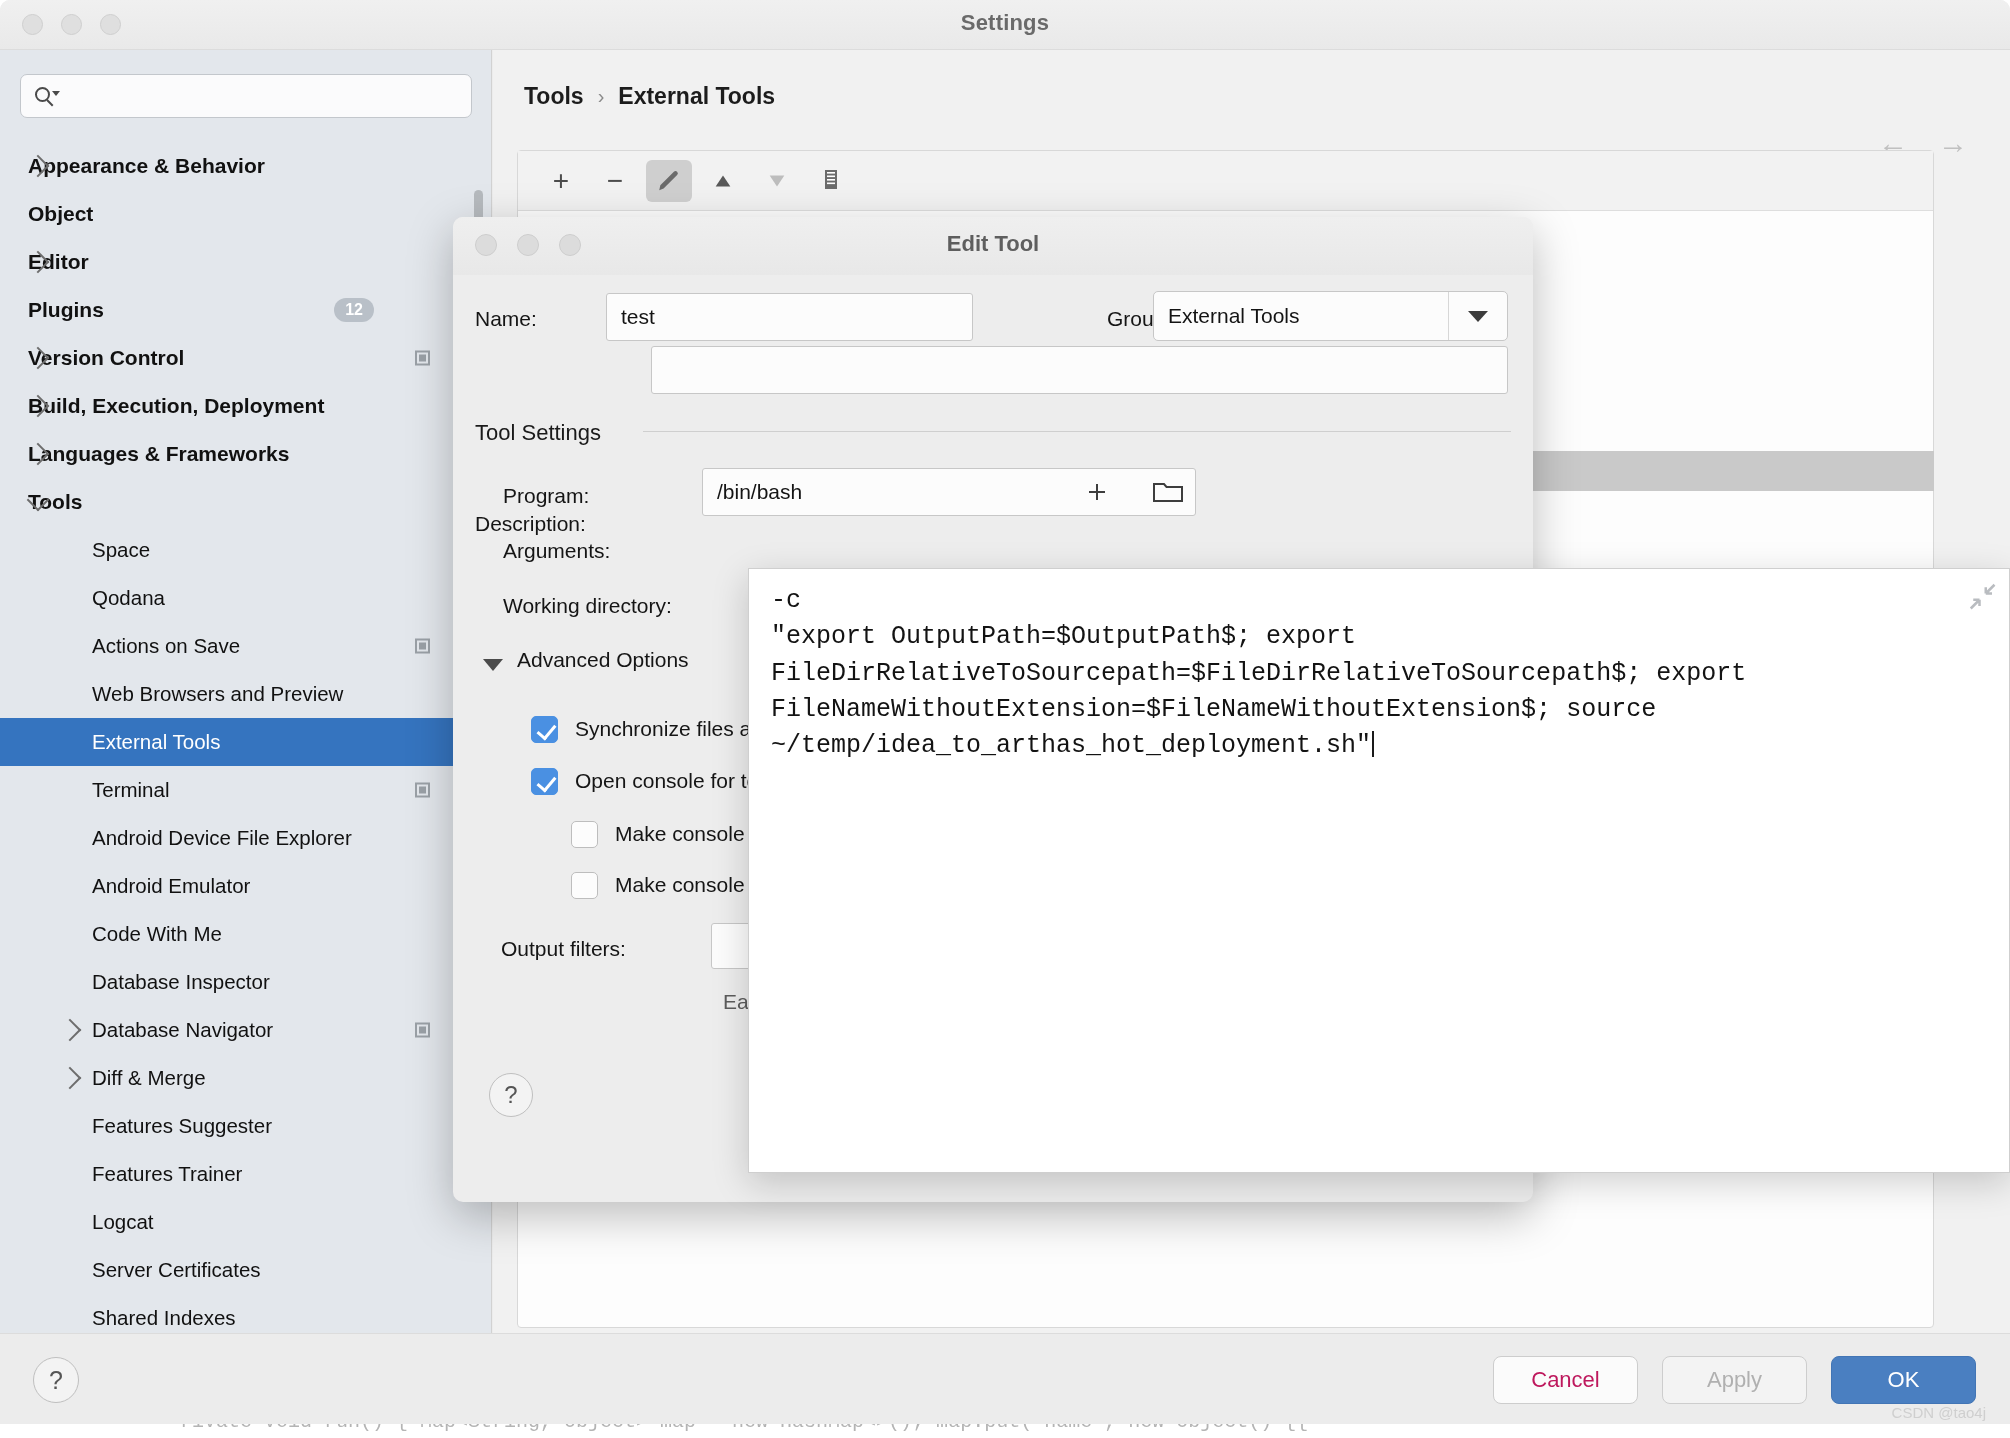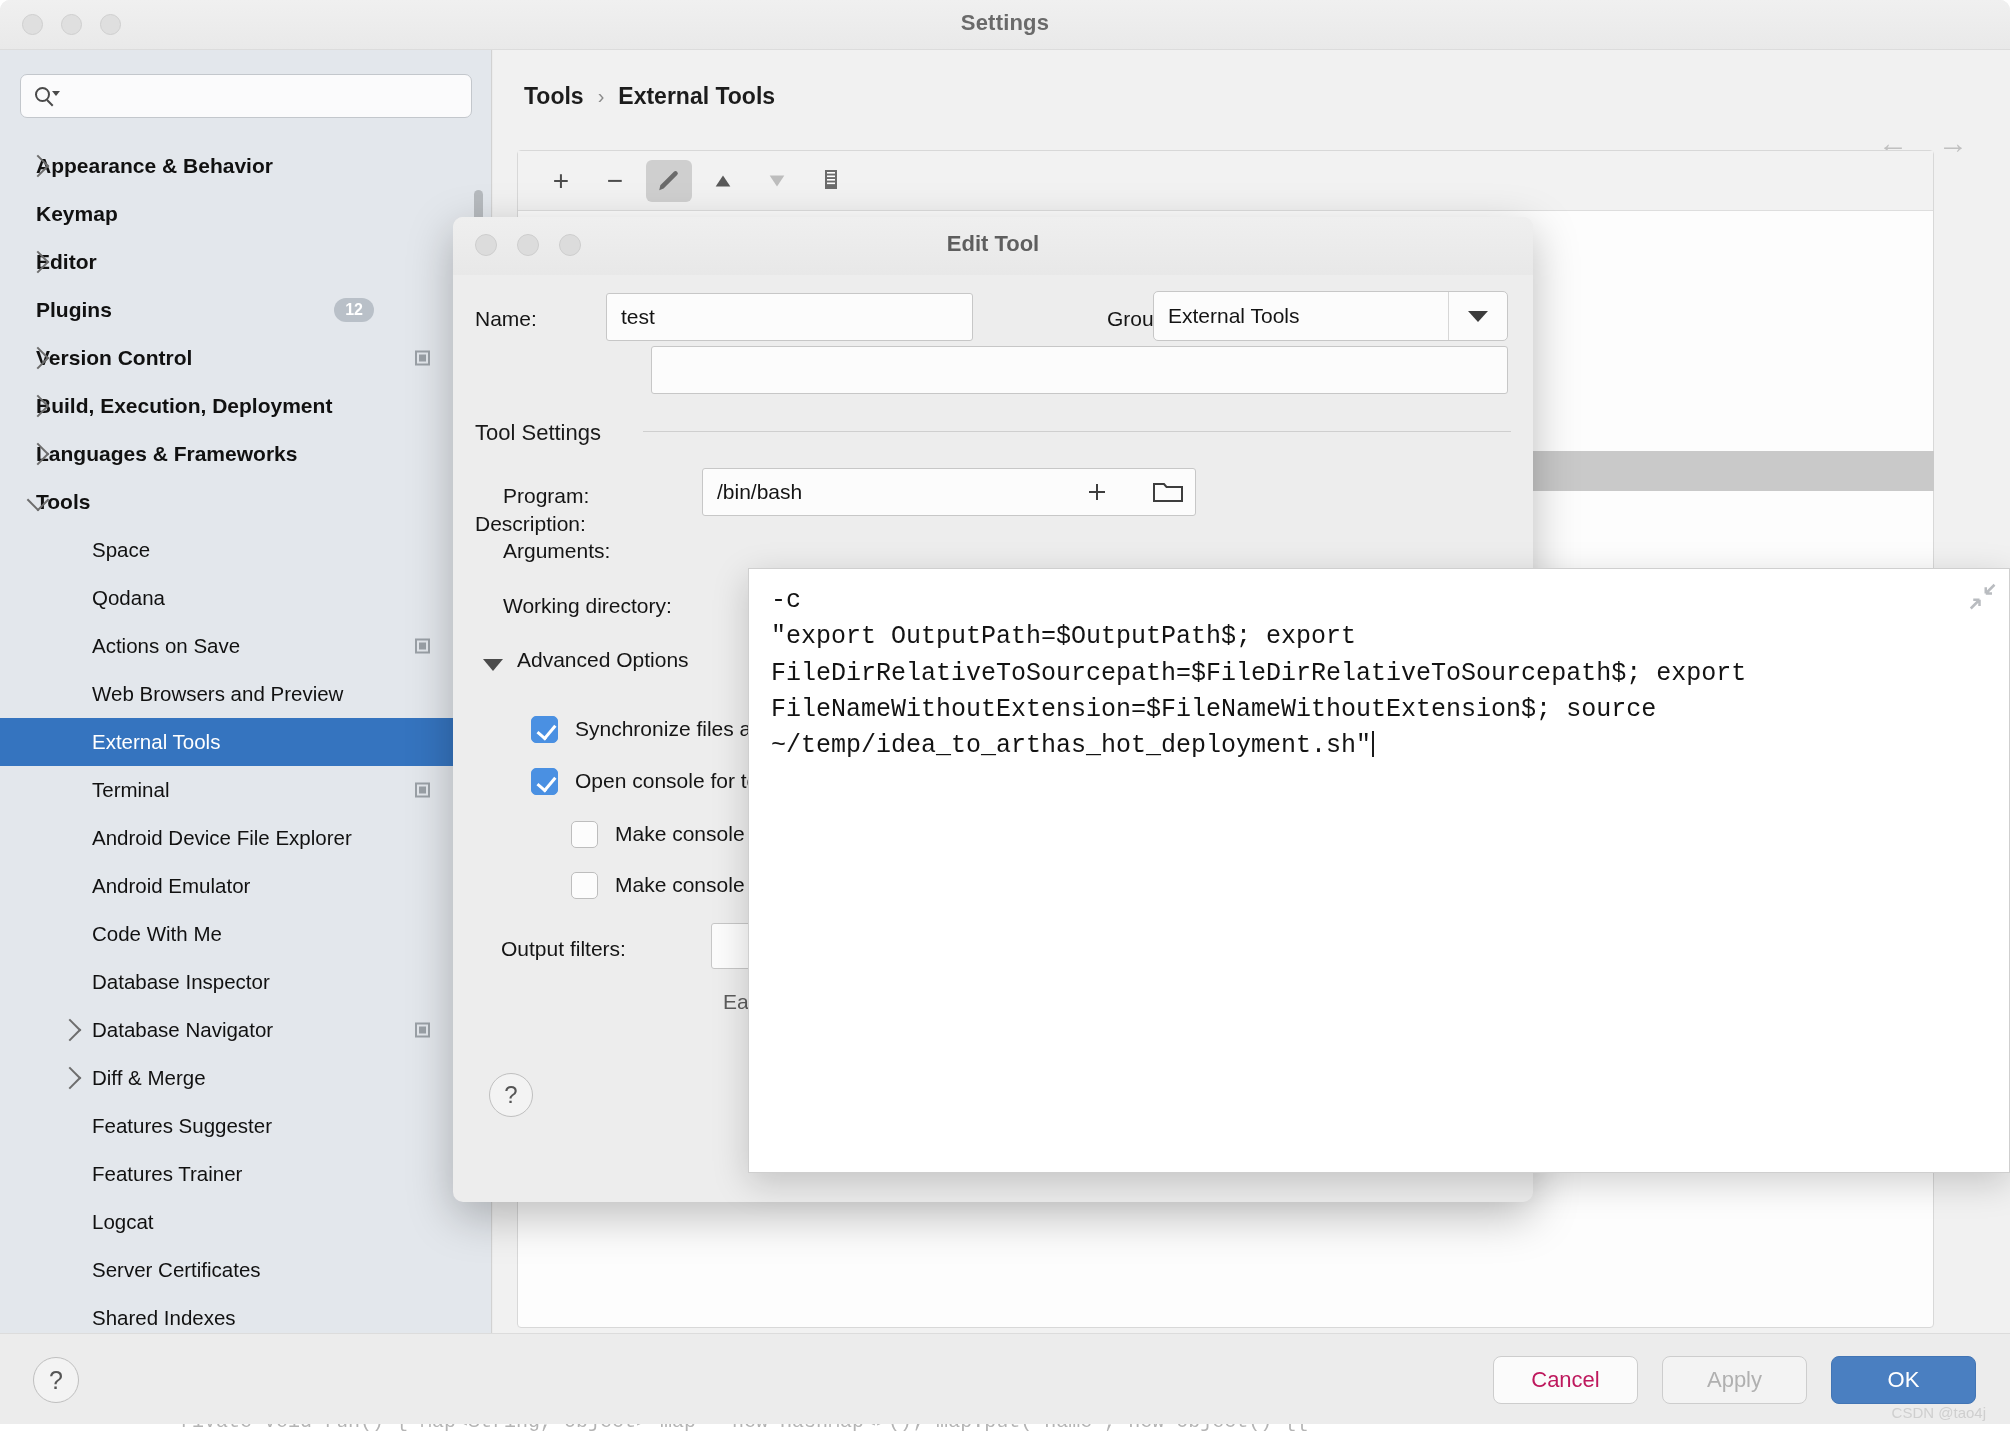--- a/index.html
+++ b/index.html
@@ -59,21 +59,21 @@
   }
   .search-input {
     border: 0; background: transparent; outline: none;
     font-family: "Liberation Sans", sans-serif; font-size: 19px; color: #1a1a1a;
     width: 380px; margin-left: 6px;
   }
 
   .tree { position: absolute; left: 0; top: 92px; width: 492px; }
   .tree-row {
     position: relative; height: 48px; display: flex; align-items: center;
-    padding-left: 36px; font-size: 21px; color: #111;
+    padding-left: 28px; font-size: 21px; color: #111;
   }
   .tree-row.top { font-weight: bold; }
   .tree-row.child { padding-left: 92px; font-weight: normal; font-size: 20.5px; }
   .tree-row.selected { background: #3574bf; color: #ffffff; }
   .arrow {
     position: absolute; left: 30px; width: 16px; height: 16px;
     border-right: 2.6px solid #6d6d6d; border-bottom: 2.6px solid #6d6d6d;
     transform: rotate(-45deg);
   }
   .tree-row.child .arrow { left: 62px; }
@@ -309,21 +309,21 @@
         </span>
         <input class="search-input" type="text" placeholder="" style="">
       </div>
 
       <div class="tree" id="sidebar-tree">
           <div class="tree-row top">
             <span class="arrow"></span>
             <span>Appearance &amp; Behavior</span>
           </div>
           <div class="tree-row top">
-            <span>Keymap</span>
+            <span>Object</span>
           </div>
           <div class="tree-row top">
             <span class="arrow"></span>
             <span>Editor</span>
           </div>
           <div class="tree-row top">
             <span>Plugins</span>
             <span class="badge">12</span>
           </div>
           <div class="tree-row top">

